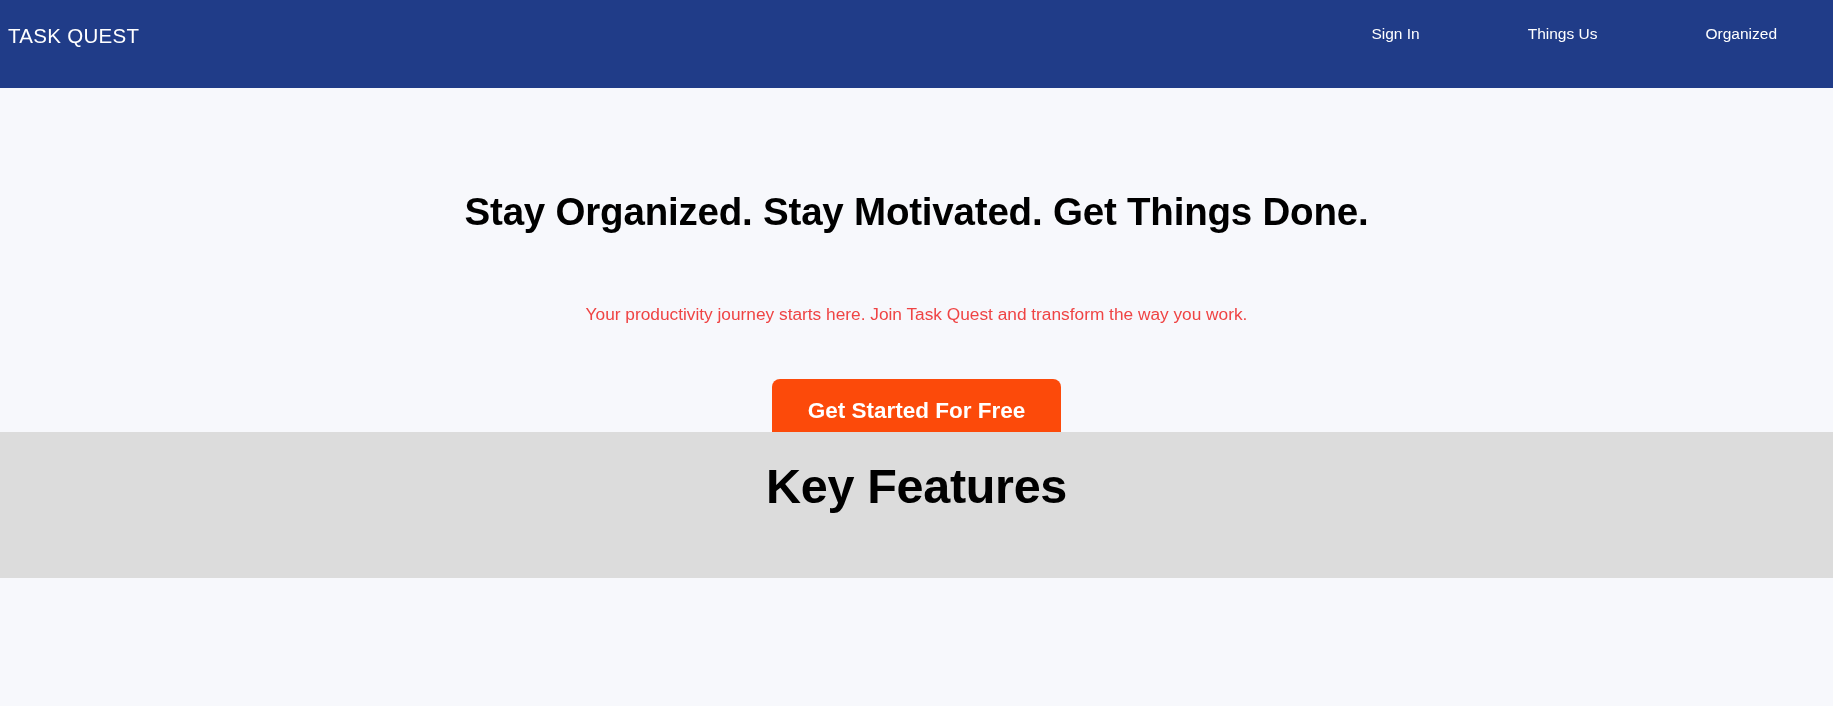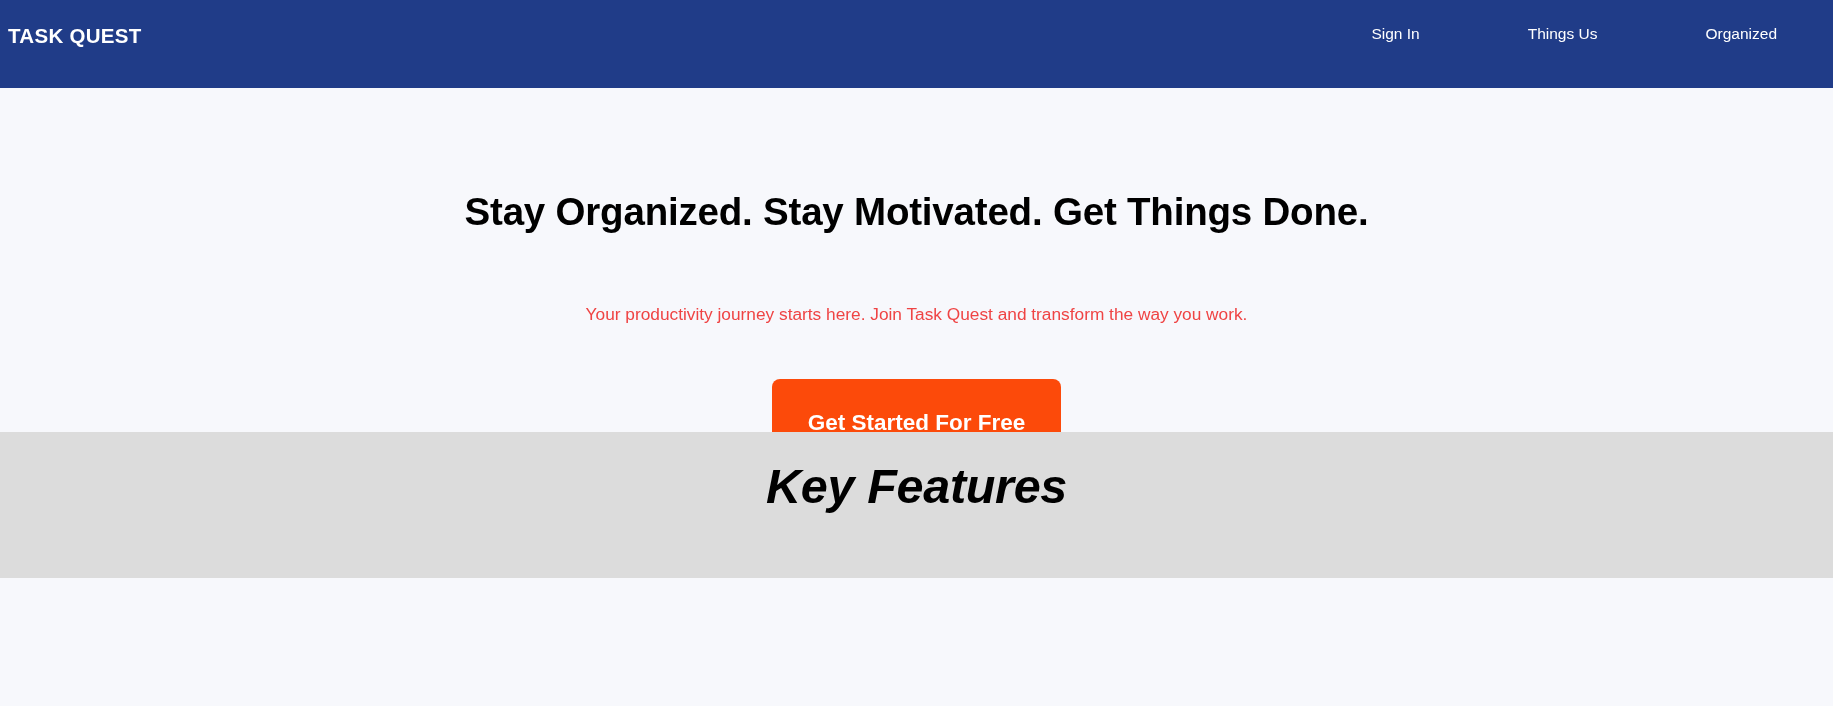--- a/index.html
+++ b/index.html
@@ -25,21 +25,21 @@
     display: flex;
     align-items: flex-start;
     justify-content: space-between;
     padding: 0;
     position: relative;
   }
 
   .brand {
     color: #ffffff;
     font-size: 20.5px;
-    font-weight: bold;
+    font-weight: normal;
     letter-spacing: 0.3px;
     line-height: 1;
     margin-left: 8px;
     margin-top: 26px;
     white-space: nowrap;
   }
 
   .nav-links {
     display: flex;
     align-items: center;
@@ -100,38 +100,37 @@
   }
 
   .cta-button {
     background: #fc4a0a;
     color: #ffffff;
     font-family: "Liberation Sans", sans-serif;
     font-size: 22.5px;
     font-weight: bold;
     border: none;
     border-radius: 8px;
-    padding: 12px 36px;
+    padding: 0 36px;
     height: 64px;
     line-height: 64px;
     cursor: pointer;
     white-space: nowrap;
     text-align: center;
     display: block;
   }
 
   
   .features {
     background: #dcdcdc;
     height: 146px;
     display: flex;
     flex-direction: column;
     align-items: center;
     overflow: hidden;
-    font-style: italic;
   }
 
   .features-title {
     font-size: 48.5px;
     font-weight: bold;
     color: #000000;
     text-align: center;
     line-height: 1;
     margin-top: 30px;
     letter-spacing: -0.3px;

